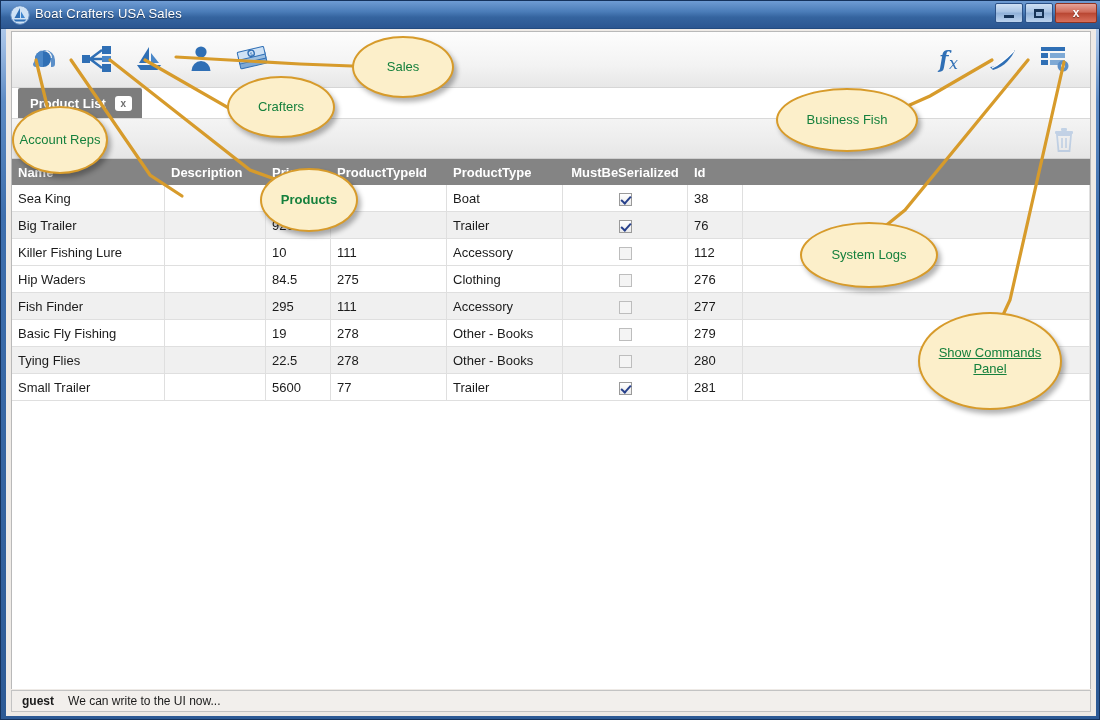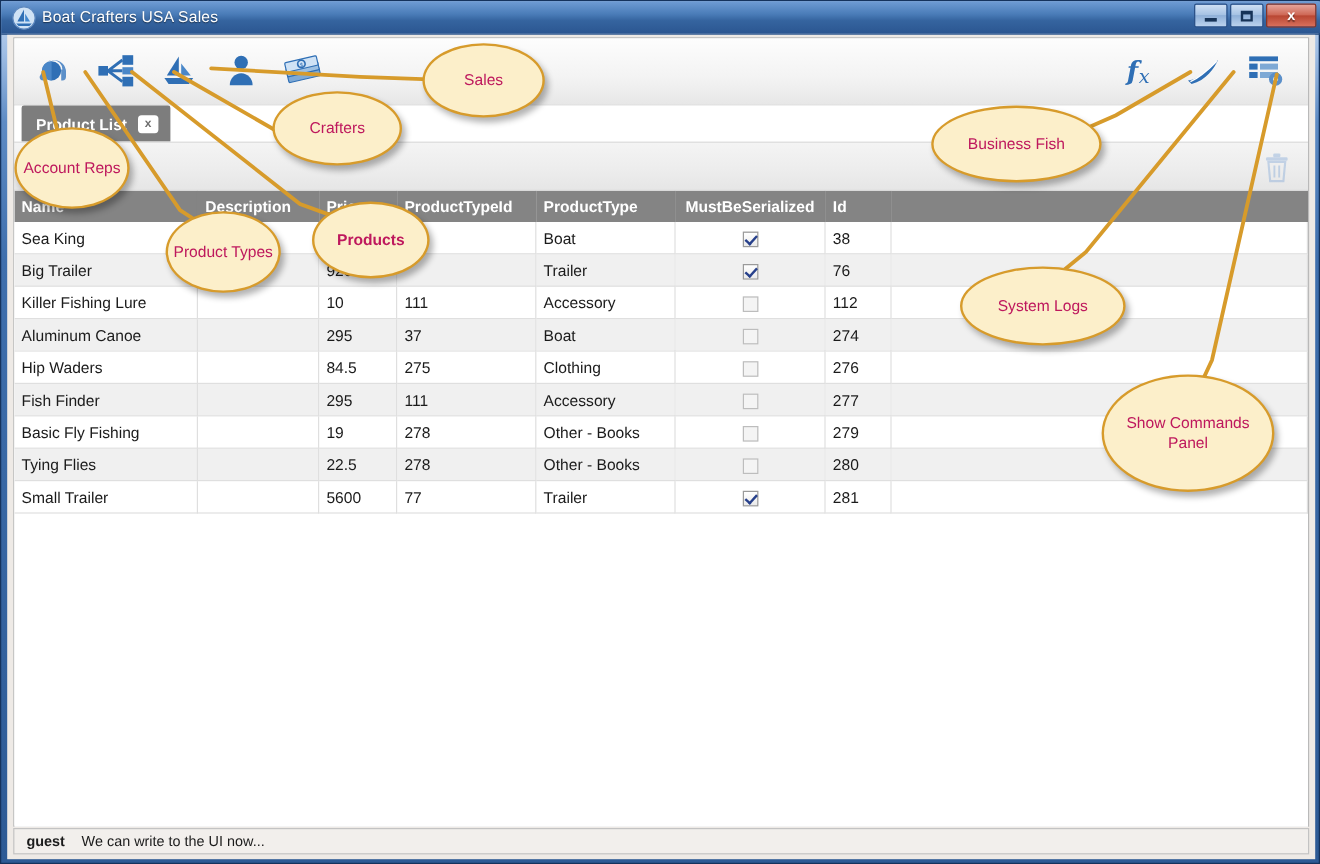--- a/index.html
+++ b/index.html
@@ -152,21 +152,21 @@
     box-sizing:border-box;font-size:12px;color:#1b1b1b;
   }
   .statusbar .user{font-weight:bold;}
 
   
   .overlay{position:absolute;left:0;top:0;width:1100px;height:720px;pointer-events:none;}
   .callout{
     position:absolute;background:#fcefca;border:2px solid #d79b2b;
     border-radius:50%;
     display:flex;align-items:center;justify-content:center;text-align:center;
-    font-size:13px;color:#be185d;line-height:1.22;
+    font-size:13px;color:#15803d;line-height:1.22;
     box-shadow:3px 4px 5px rgba(0,0,0,.30);
     box-sizing:border-box;
   }
 </style>
 </head>
 <body>
 
 <div id="app">
   <div class="win-outer">
 
@@ -327,30 +327,20 @@
                 <tr>
                   <td>Killer Fishing Lure</td>
                   <td></td>
                   <td>10</td>
                   <td>111</td>
                   <td>Accessory</td>
                   <td class="ck"><span class="cbx off"></span></td>
                   <td>112</td>
                   <td></td>
                 </tr>
-                <tr class="alt">
-                  <td>Aluminum Canoe</td>
-                  <td></td>
-                  <td>295</td>
-                  <td>37</td>
-                  <td>Boat</td>
-                  <td class="ck"><span class="cbx off"></span></td>
-                  <td>274</td>
-                  <td></td>
-                </tr>
                 <tr>
                   <td>Hip Waders</td>
                   <td></td>
                   <td>84.5</td>
                   <td>275</td>
                   <td>Clothing</td>
                   <td class="ck"><span class="cbx off"></span></td>
                   <td>276</td>
                   <td></td>
                 </tr>
@@ -416,35 +406,32 @@
         <path d="M176 57 L300 64 L352 66"></path>
         <path d="M992 60 L930 96 L903 108"></path>
         <path d="M1028 60 L905 210 L878 232"></path>
         <path d="M1064 62 L1010 300 L996 330"></path>
       </g>
     </svg>
 
     <div class="callout" style="left:12px;top:106px;width:96px;height:68px;">
       <span>Account Reps</span>
       </div>
-    <div class="callout" style="left:138px;top:176px;width:96px;height:68px;">
-      <span>Product Types</span>
-      </div>
     <div class="callout" style="left:260px;top:168px;width:98px;height:64px;font-weight:bold;">
       <span>Products</span>
       </div>
     <div class="callout" style="left:227px;top:76px;width:108px;height:62px;">
       <span>Crafters</span>
       </div>
     <div class="callout" style="left:352px;top:36px;width:102px;height:62px;">
       <span>Sales</span>
       </div>
     <div class="callout" style="left:776px;top:88px;width:142px;height:64px;">
       <span>Business Fish</span>
       </div>
     <div class="callout" style="left:800px;top:222px;width:138px;height:66px;">
       <span>System Logs</span>
       </div>
-    <div class="callout" style="left:918px;top:312px;width:144px;height:98px;padding:0 14px;">
+    <div class="callout" style="left:918px;top:312px;width:144px;height:98px;padding:0 14px;text-decoration:underline;">
       <span>Show Commands Panel</span>
       </div>
   </div>
 </div>
 
 </body></html>

